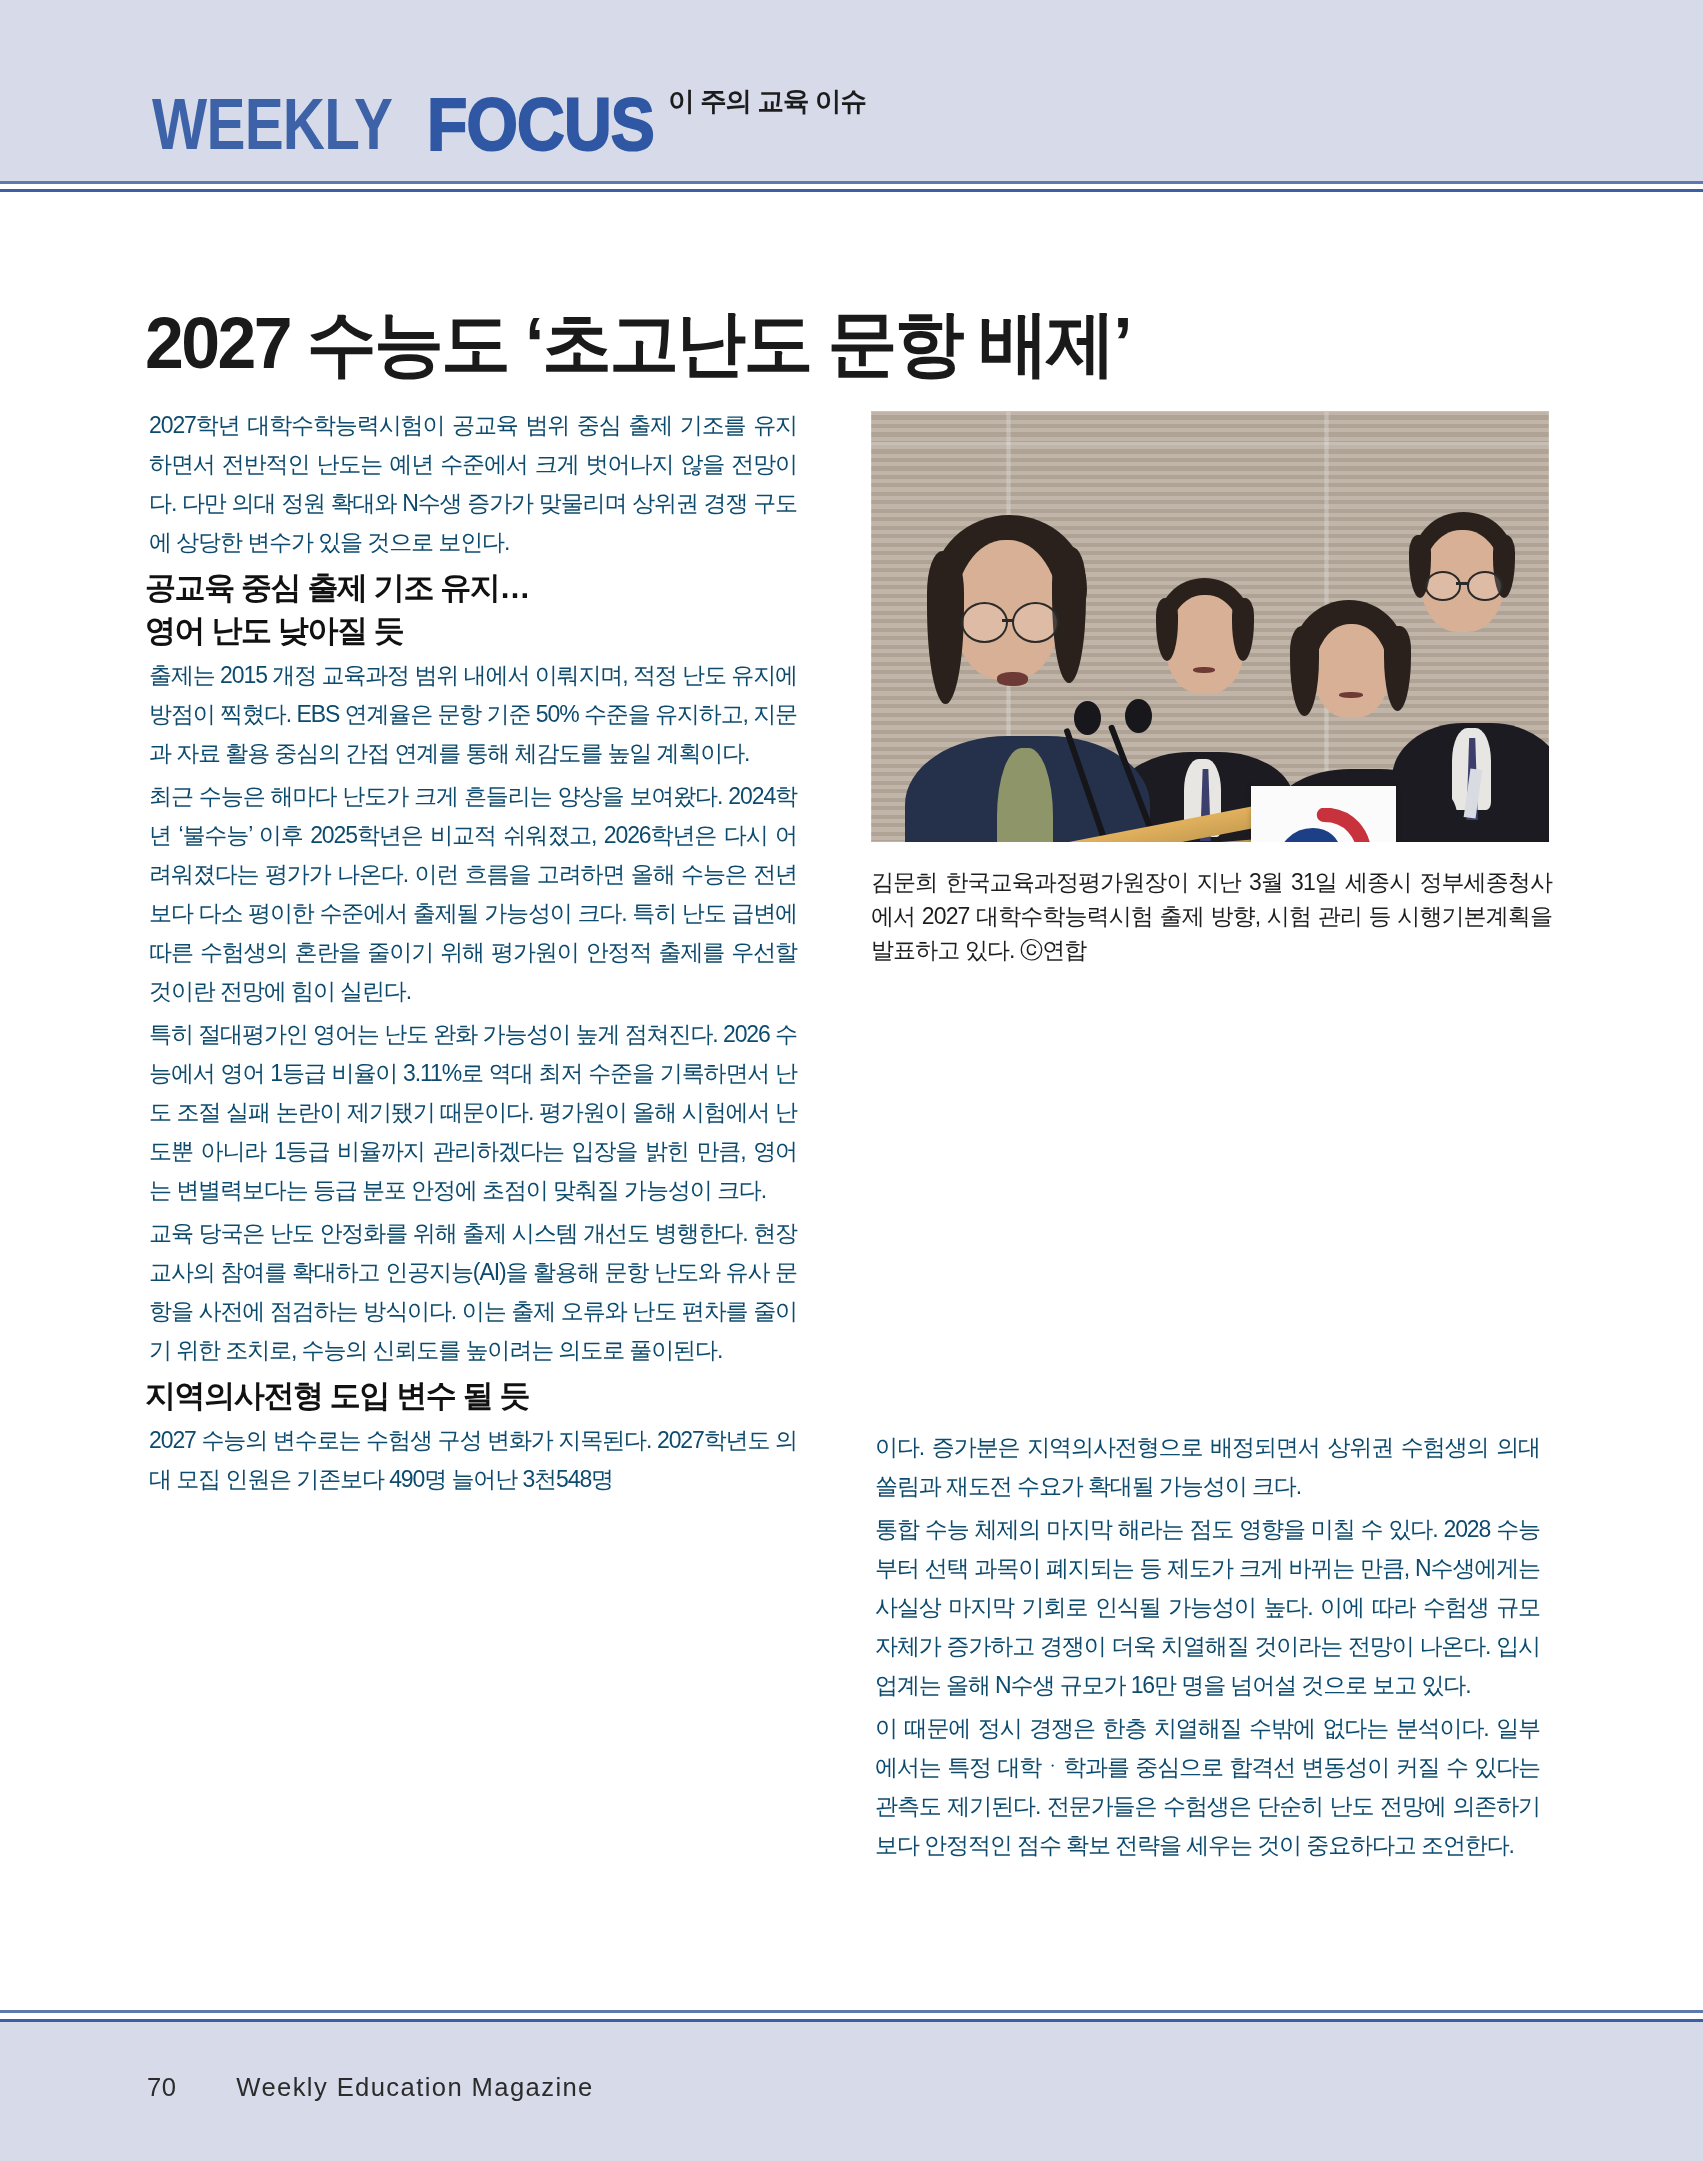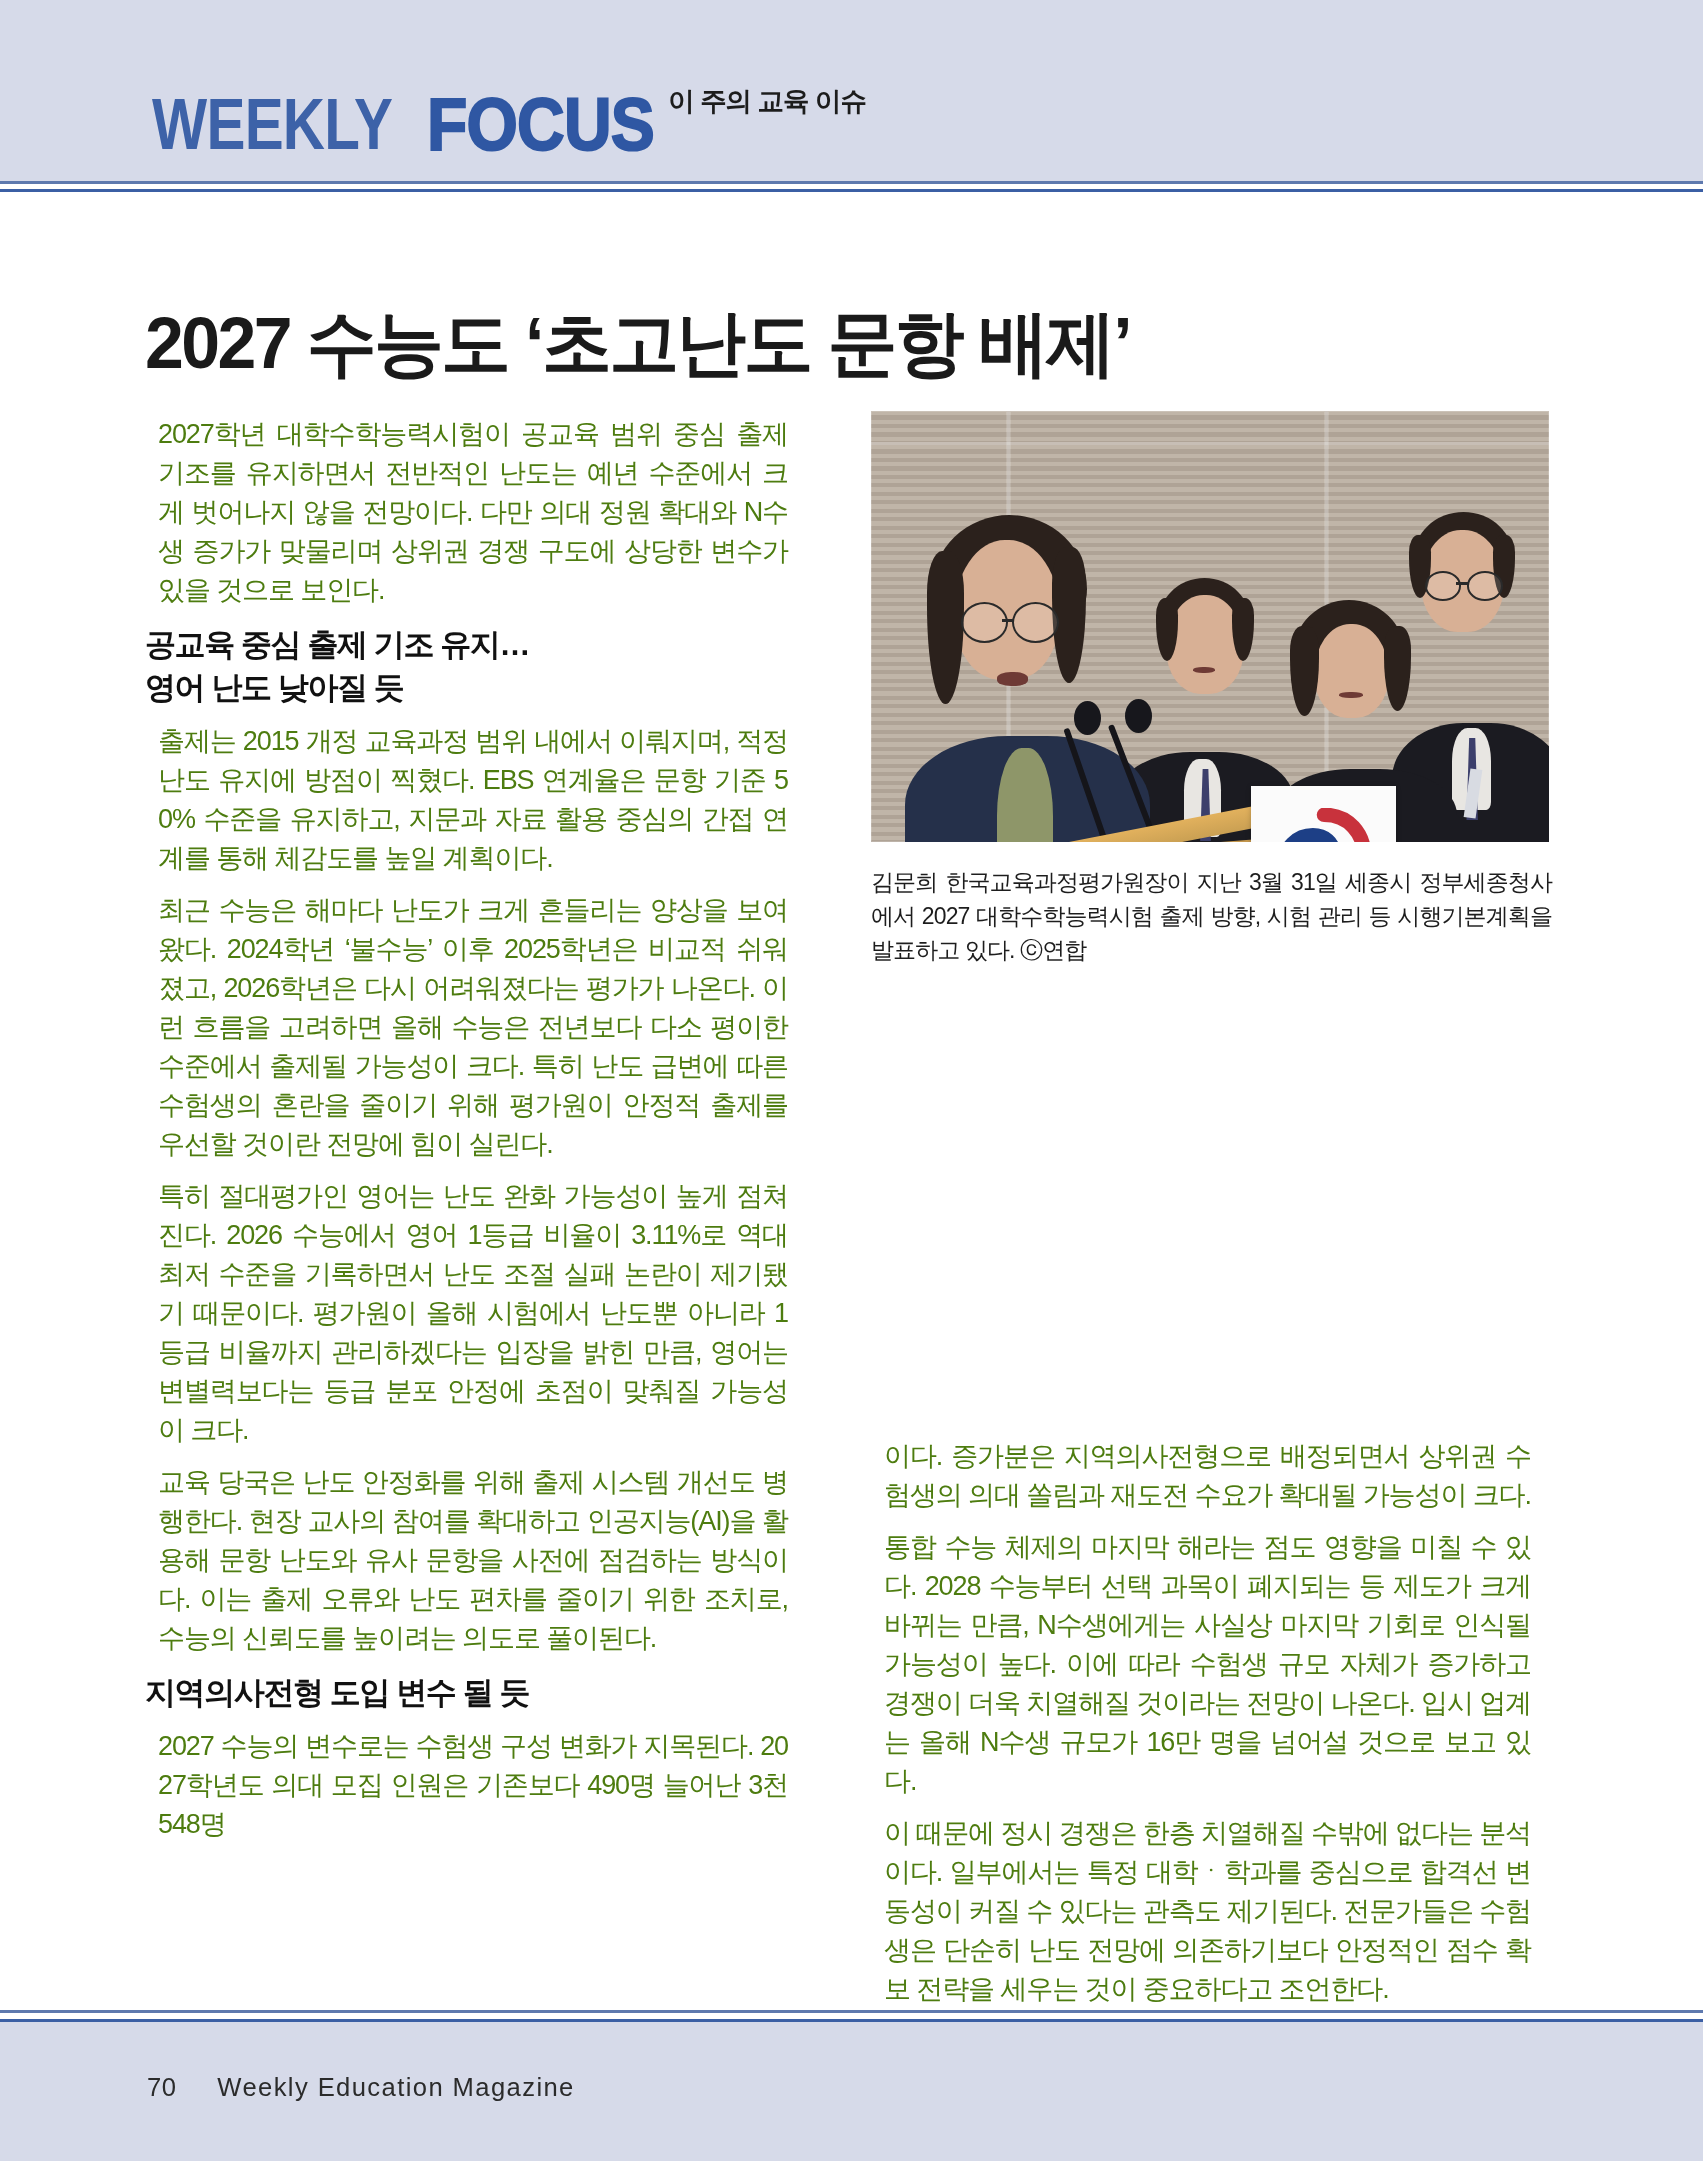--- a/index.html
+++ b/index.html
@@ -89,21 +89,21 @@
     width: 1704px;
     height: 140px;
     background: #d6dae9;
   }
   .footer-text {
     position: absolute;
     left: 147px;
     top: 2073px;
     display: flex;
     align-items: baseline;
-    gap: 41px;
+    gap: 60px;
     font-size: 25.6px;
     color: #2b2b2b;
     letter-spacing: 0.4px;
   }
   .footer-page { font-size: 25.6px; }
   .footer-name { font-size: 25.6px; letter-spacing: 1.4px; }
 
   
   .headline {
     position: absolute;
@@ -127,25 +127,25 @@
     width: 656px;
   }
   .col-right {
     position: absolute;
     left: 871px;
     top: 1424px;
     width: 673px;
   }
 
   p.body, .body-block {
-    margin: 13px;
-    font-size: 27px;
+    margin: 4px;
+    font-size: 23px;
     line-height: 39px;
     letter-spacing: -1.1px;
-    color: #4d7c0f;
+    color: #0c4a6e;
     text-align: justify;
     text-justify: inter-character;
     word-break: break-all;
   }
   .subhead {
     margin: 0;
     font-size: 31px;
     font-weight: 700;
     letter-spacing: -1.4px;
     line-height: 43px;

